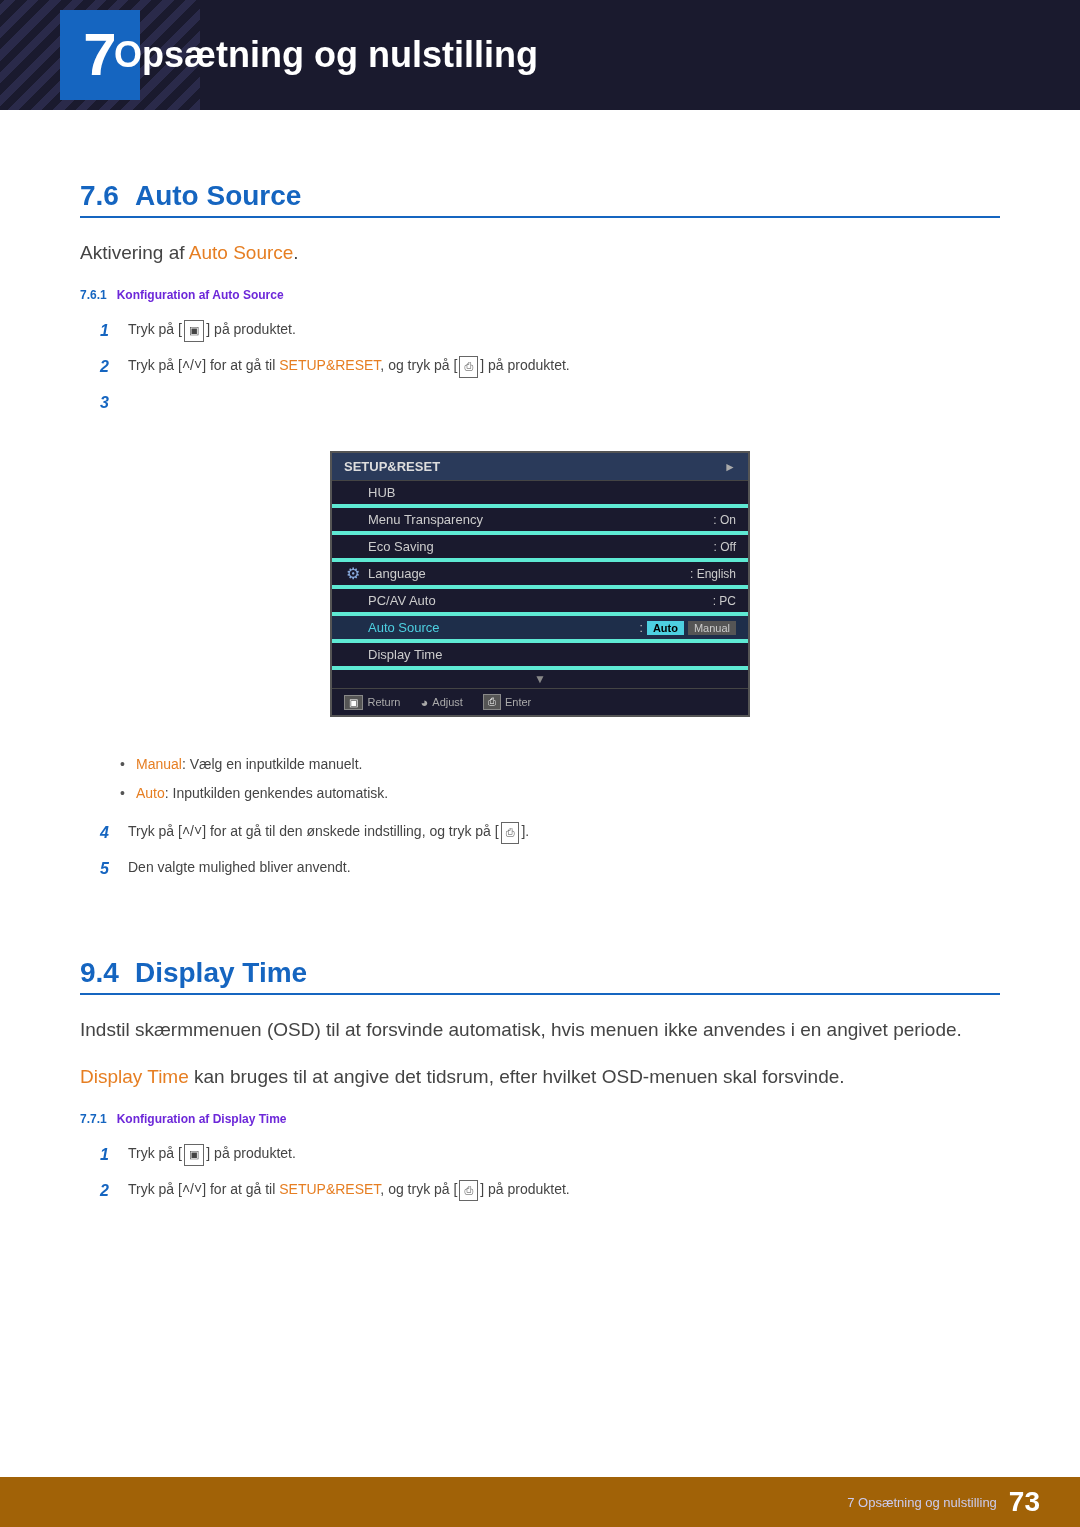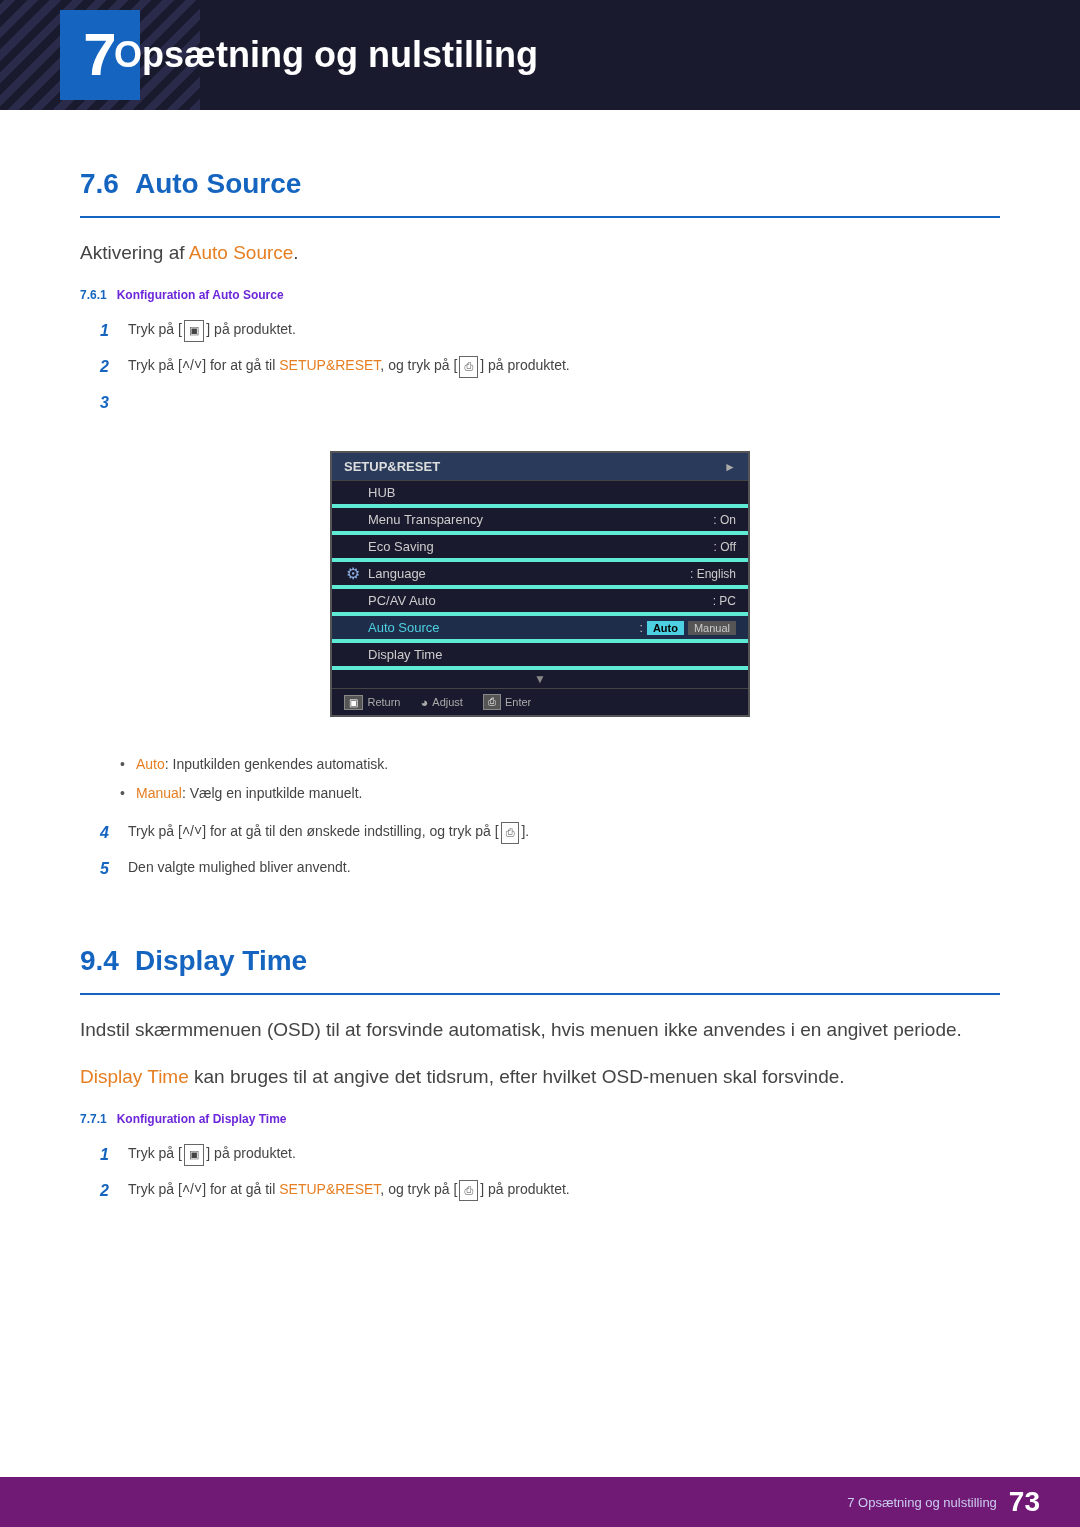--- a/index.html
+++ b/index.html
@@ -66,23 +66,23 @@
     .content {
       padding: 40px 80px 80px 80px;
     }
 
     
     .section-heading {
       display: flex;
       align-items: flex-start;
       gap: 16px;
       margin-bottom: 20px;
-      margin-top: 18px;
+      margin-top: 30px;
       border-bottom: 2px solid #1565c0;
-      padding-bottom: 16px;
+      padding-bottom: 4px;
     }
     .section-number {
       color: #1565c0;
       font-size: 28px;
       font-weight: bold;
     }
     .section-title {
       color: #1565c0;
       font-size: 28px;
       font-weight: bold;
@@ -246,21 +246,21 @@
       color: #555;
     }
 
     
     .page-footer {
       position: absolute;
       bottom: 0;
       left: 0;
       right: 0;
       height: 50px;
-      background: #701a75;
+      background: #a16207;
       display: flex;
       align-items: center;
       justify-content: flex-end;
       padding-right: 40px;
       gap: 12px;
     }
     .footer-text {
       color: #cce;
       font-size: 13px;
     }
@@ -383,24 +383,24 @@
         <div class="osd-footer-item">
           <span class="osd-footer-icon">⎙</span>
           <span>Enter</span>
         </div>
       </div>
     </div>
   </div>
 
   <ul class="bullet-list">
     <li>
+      <span class="highlight-orange">Manual</span><span>: Vælg en inputkilde manuelt.</span>
+    </li>
+    <li>
       <span class="highlight-orange">Auto</span><span>: Inputkilden genkendes automatisk.</span>
-    </li>
-    <li>
-      <span class="highlight-orange">Manual</span><span>: Vælg en inputkilde manuelt.</span>
     </li>
   </ul>
 
   <ol class="numbered-list">
     <li>
       <span class="list-num">4</span>
       <span>Tryk på [˄/˅] for at gå til den ønskede indstilling, og tryk på [<span class="icon-box">⎙</span>].</span>
     </li>
     <li>
       <span class="list-num">5</span>

